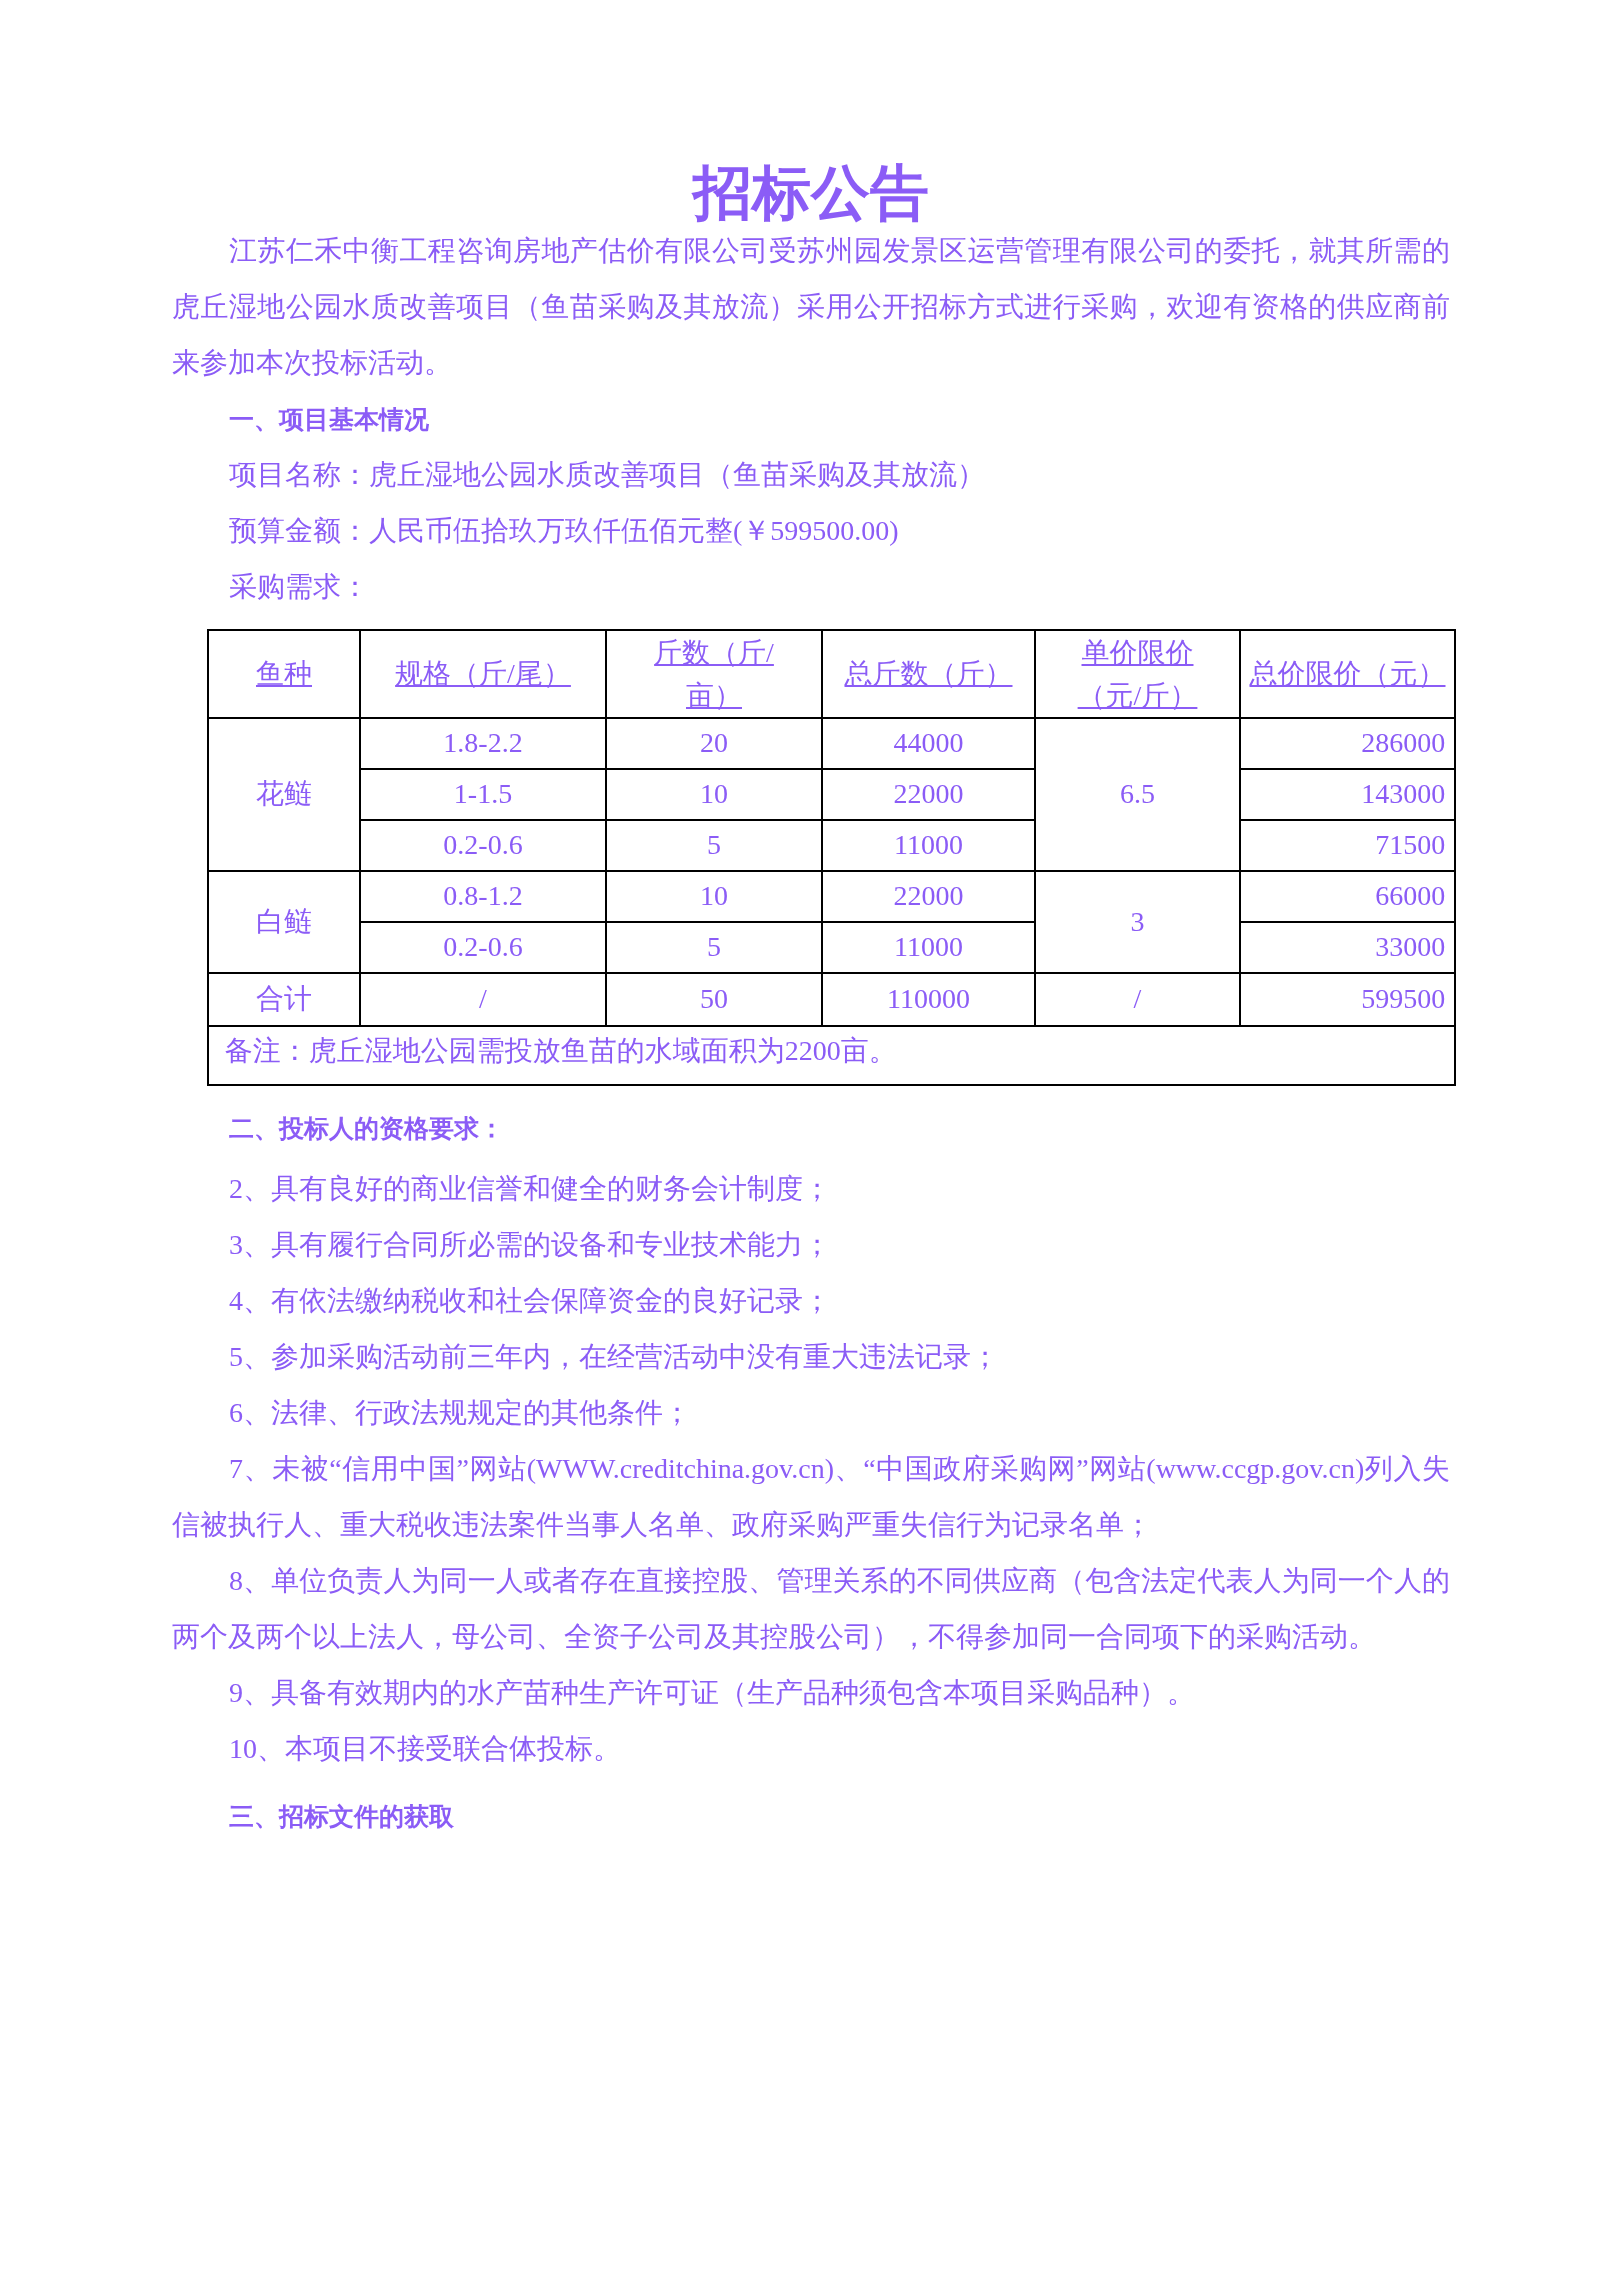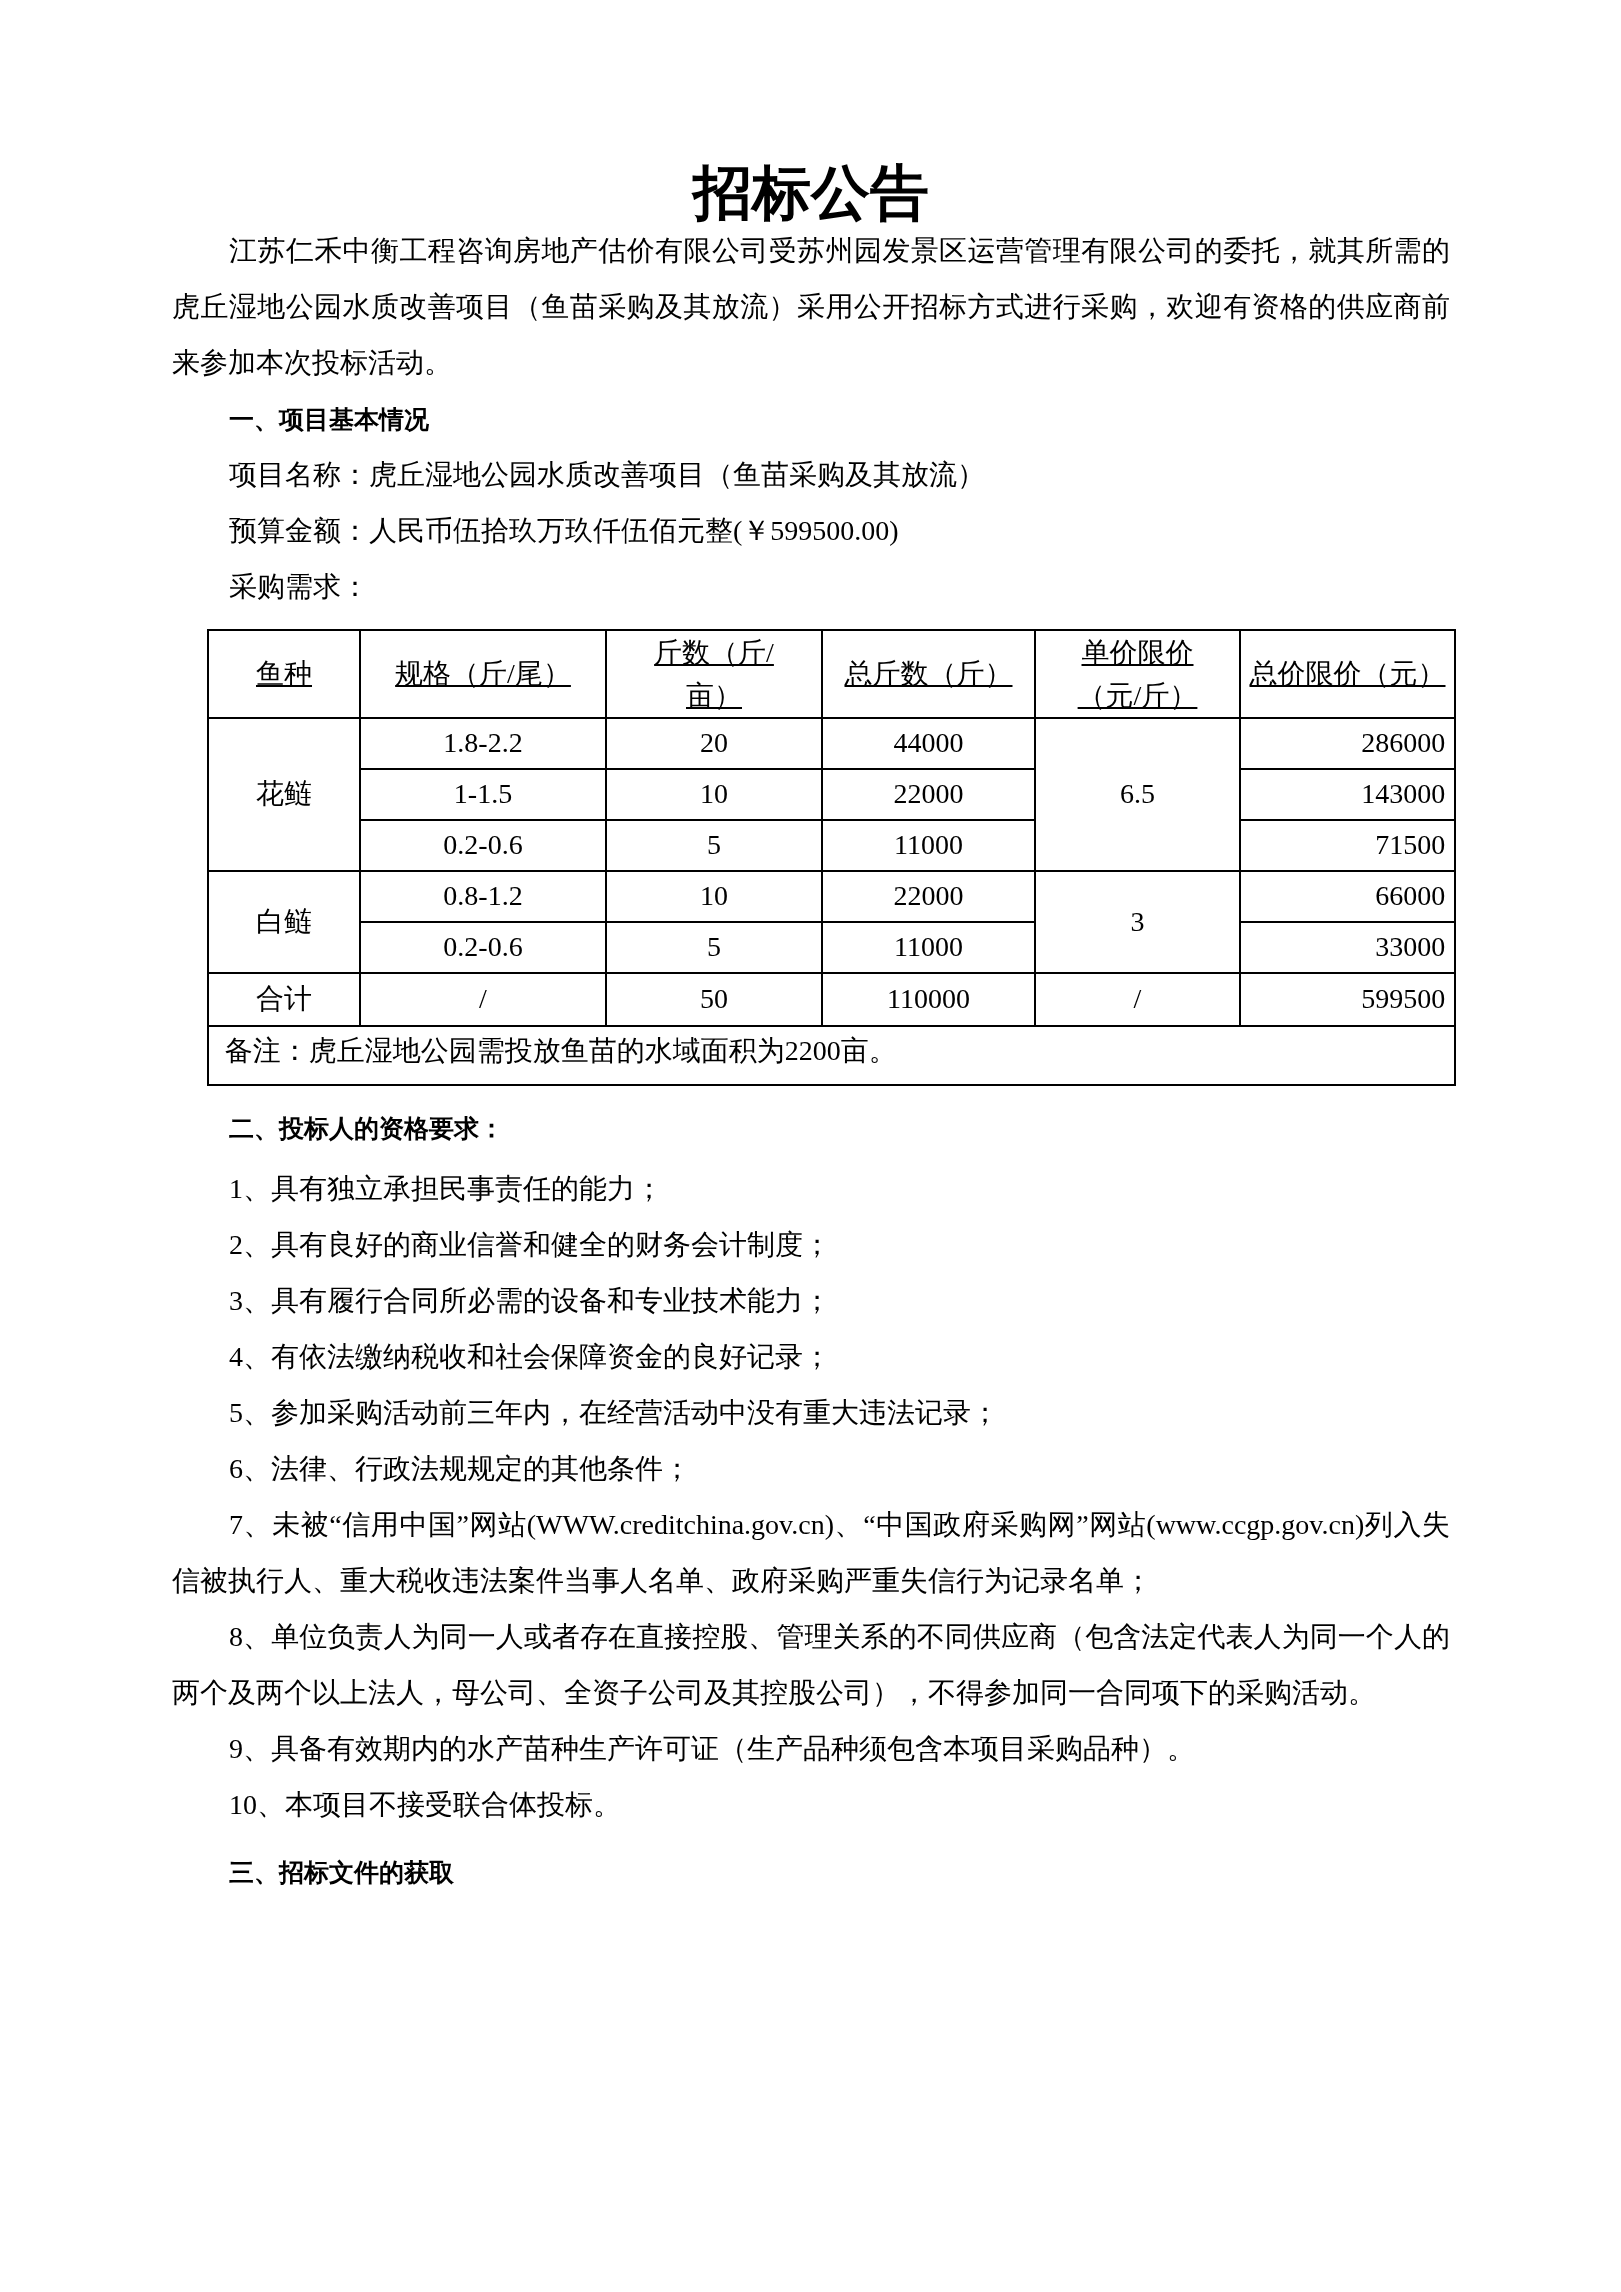--- a/index.html
+++ b/index.html
@@ -5,21 +5,21 @@
   html, body {
     margin: 0;
     padding: 0;
     background: #ffffff;
   }
   .page {
     position: relative;
     width: 1621px;
     height: 2293px;
     background: #ffffff;
-    color: #000000;
+    color: #8b5cf6;
     box-sizing: border-box;
     padding: 0 171px 0 172px;
     font-family: "Liberation Serif", "DejaVu Serif", serif;
     font-size: 28px;
     overflow: hidden;
   }
   .doc-title {
     margin: 0;
     padding-top: 164px;
     font-size: 59px;
@@ -171,21 +171,20 @@
       </tr>
     </tbody>
   </table>
 
   <div class="delivery-block">
   </div>
 
   <h2 class="sec-heading sec2">二、投标人的资格要求：</h2>
 
   <div class="req-list">
-    <p class="body-line indent2">1、具有独立承担民事责任的能力；</p>
     <p class="body-line indent2">2、具有良好的商业信誉和健全的财务会计制度；</p>
     <p class="body-line indent2">3、具有履行合同所必需的设备和专业技术能力；</p>
     <p class="body-line indent2">4、有依法缴纳税收和社会保障资金的良好记录；</p>
     <p class="body-line indent2">5、参加采购活动前三年内，在经营活动中没有重大违法记录；</p>
     <p class="body-line indent2">6、法律、行政法规规定的其他条件；</p>
     <p class="body-line indent2">7、未被“信用中国”网站(WWW.creditchina.gov.cn)、“中国政府采购网”网站(www.ccgp.gov.cn)列入失信被执行人、重大税收违法案件当事人名单、政府采购严重失信行为记录名单；</p>
     <p class="body-line indent2">8、单位负责人为同一人或者存在直接控股、管理关系的不同供应商（包含法定代表人为同一个人的两个及两个以上法人，母公司、全资子公司及其控股公司），不得参加同一合同项下的采购活动。</p>
     <p class="body-line indent2">9、具备有效期内的水产苗种生产许可证（生产品种须包含本项目采购品种）。</p>
     <p class="body-line indent2">10、本项目不接受联合体投标。</p>
   </div>

